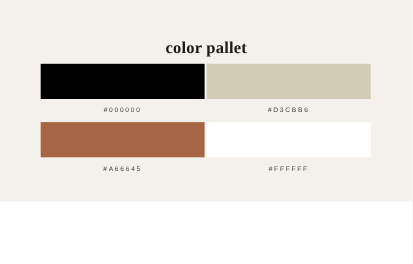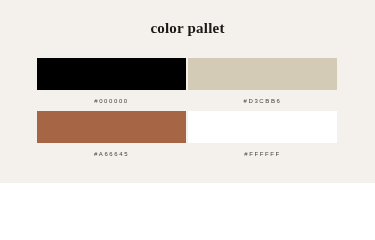--- a/index.html
+++ b/index.html
@@ -15,21 +15,21 @@
   #canvas {
     position: relative;
     width: 375px;
     height: 183px;
     background: #f4f0ec;
     box-sizing: border-box;
   }
   #page-title {
     position: absolute;
     left: 0;
-    top: 18px;
+    top: 34px;
     width: 375px;
     text-align: center;
     font-family: "Liberation Serif", "DejaVu Serif", serif;
     font-weight: 700;
     font-size: 15px;
     letter-spacing: 0.2px;
     color: #1c1917;
     line-height: 20px;
   }
   .palette {

